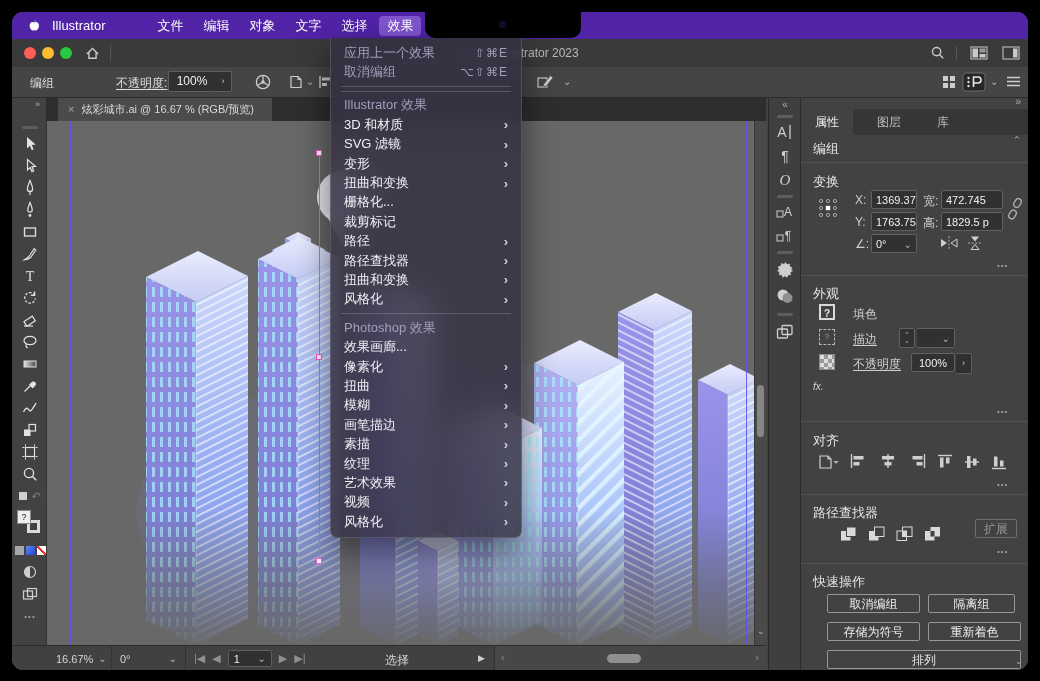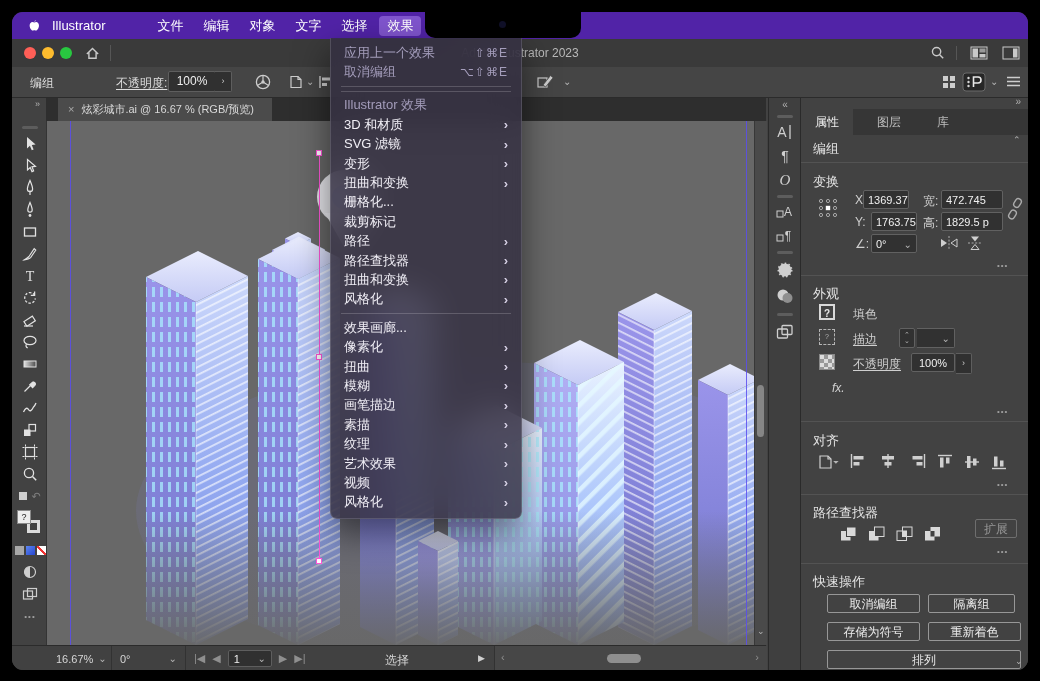--- a/index.html
+++ b/index.html
@@ -486,20 +486,23 @@
         </div>
     <div class="mi">
           <span>扭曲和变换</span>
           <span class="arw">›</span>
         </div>
     <div class="mi">
           <span>风格化</span>
           <span class="arw">›</span>
         </div>
     <div class="msep"></div>
+    <div class="mi hdr">
+          <span>Photoshop 效果</span>
+        </div>
     <div class="mi">
           <span>效果画廊...</span>
         </div>
     <div class="mi">
           <span>像素化</span>
           <span class="arw">›</span>
         </div>
     <div class="mi">
           <span>扭曲</span>
           <span class="arw">›</span>
@@ -609,21 +612,21 @@
                 <circle cx="4" cy="11" r="1.6"></circle>
                 <circle cx="18" cy="11" r="1.6"></circle>
                 <circle cx="4" cy="18" r="1.6"></circle>
                 <circle cx="11" cy="18" r="1.6"></circle>
                 <circle cx="18" cy="18" r="1.6"></circle>
               </g>
           <rect x="8.8" y="8.8" width="4.4" height="4.4" fill="#fff"></rect>
         </svg>
       </span>
       <span class="plabel" style="left:54px;top:58px">X:</span>
-      <div class="pinp" style="left:62px;top:55px;width:46px">1369.37</div>
+      <div class="pinp" style="left:70px;top:55px;width:46px">1369.37</div>
       <span class="plabel" style="left:122px;top:58px">宽:</span>
       <div class="pinp" style="left:140px;top:55px;width:62px">472.745</div>
       <span class="plabel" style="left:54px;top:80px">Y:</span>
       <div class="pinp" style="left:70px;top:77px;width:46px">1763.75</div>
       <span class="plabel" style="left:122px;top:80px">高:</span>
       <div class="pinp" style="left:140px;top:77px;width:62px">1829.5 p</div>
       <span class="abs" style="left:206px;top:62px">
         <svg width="16" height="24" viewBox="0 0 16 24">
               <rect x="7.5" y="1.5" width="6" height="9" rx="3" fill="none" stroke="#ababab" stroke-width="1.4" transform="rotate(32 10.5 6)"></rect>
               <rect x="2.5" y="13" width="6" height="9" rx="3" fill="none" stroke="#ababab" stroke-width="1.4" transform="rotate(32 5.5 17.5)"></rect>
@@ -657,21 +660,21 @@
         <span class="caret" style="font-size:7px;line-height:6px">⌃</span>
         <span class="caret" style="font-size:7px;line-height:6px">⌄</span>
       </div>
       <div class="abs" style="left:116px;top:193px;width:38px;height:20px;background:#313131;border:1px solid #616161;border-left:none;border-radius:0 2px 2px 0;box-sizing:border-box">
         <span class="caret" style="position:absolute;right:4px;top:4px">⌄</span>
       </div>
       <div class="abs" style="left:18px;top:219px;width:16px;height:16px;border:1px solid #8a8a8a;background-color:#ddd;background-image:linear-gradient(45deg,#999 25%,transparent 25%,transparent 75%,#999 75%),linear-gradient(45deg,#999 25%,transparent 25%,transparent 75%,#999 75%);background-size:8px 8px;background-position:0 0,4px 4px;box-sizing:border-box"></div>
       <span class="plabel u" style="left:52px;top:221px">不透明度</span>
       <div class="pinp" style="left:110px;top:218px;width:44px;text-align:center">100%</div>
       <div class="abs sqbtn" style="left:155px;top:218px;width:15px;height:19px;line-height:18px;font-size:9px">›</div>
-      <span class="abs" style="left:31px;top:246px;font-style:italic;color:#d2d2d2;font-size:12px">fx.</span>
+      <span class="abs" style="left:12px;top:246px;font-style:italic;color:#d2d2d2;font-size:10px">fx.</span>
       <div class="more" style="left:196px;top:272px">•••</div>
       <div class="pdiv" style="top:286px"></div>
 
       <div class="sect" style="top:297px">对齐</div>
       <span class="abs" style="left:16px;top:318px">
         <svg width="24" height="18" viewBox="0 0 24 18">
               <path d="M3 3 h8 l3 3 v9 h-11 z" stroke="#cfcfcf" stroke-width="1.2" fill="none"></path>
               <path d="M11 3 v3 h3" stroke="#cfcfcf" stroke-width="1.2" fill="none"></path>
               <path d="M18 9 l3 3 l3 -3" stroke="none" fill="#b5b5b5" transform="scale(0.9)"></path>
             </svg>

